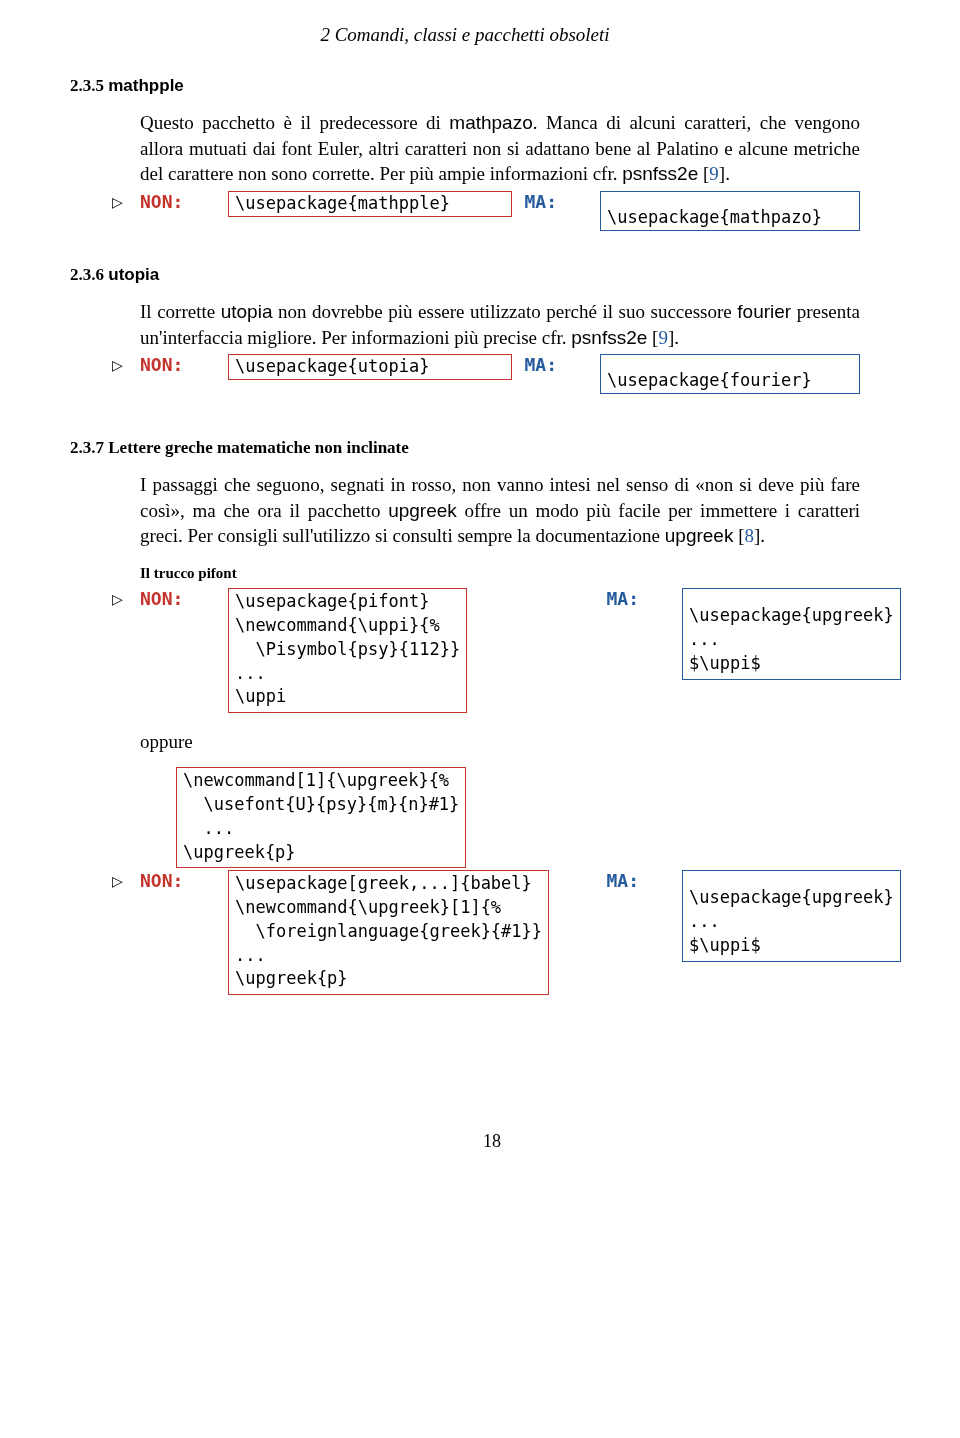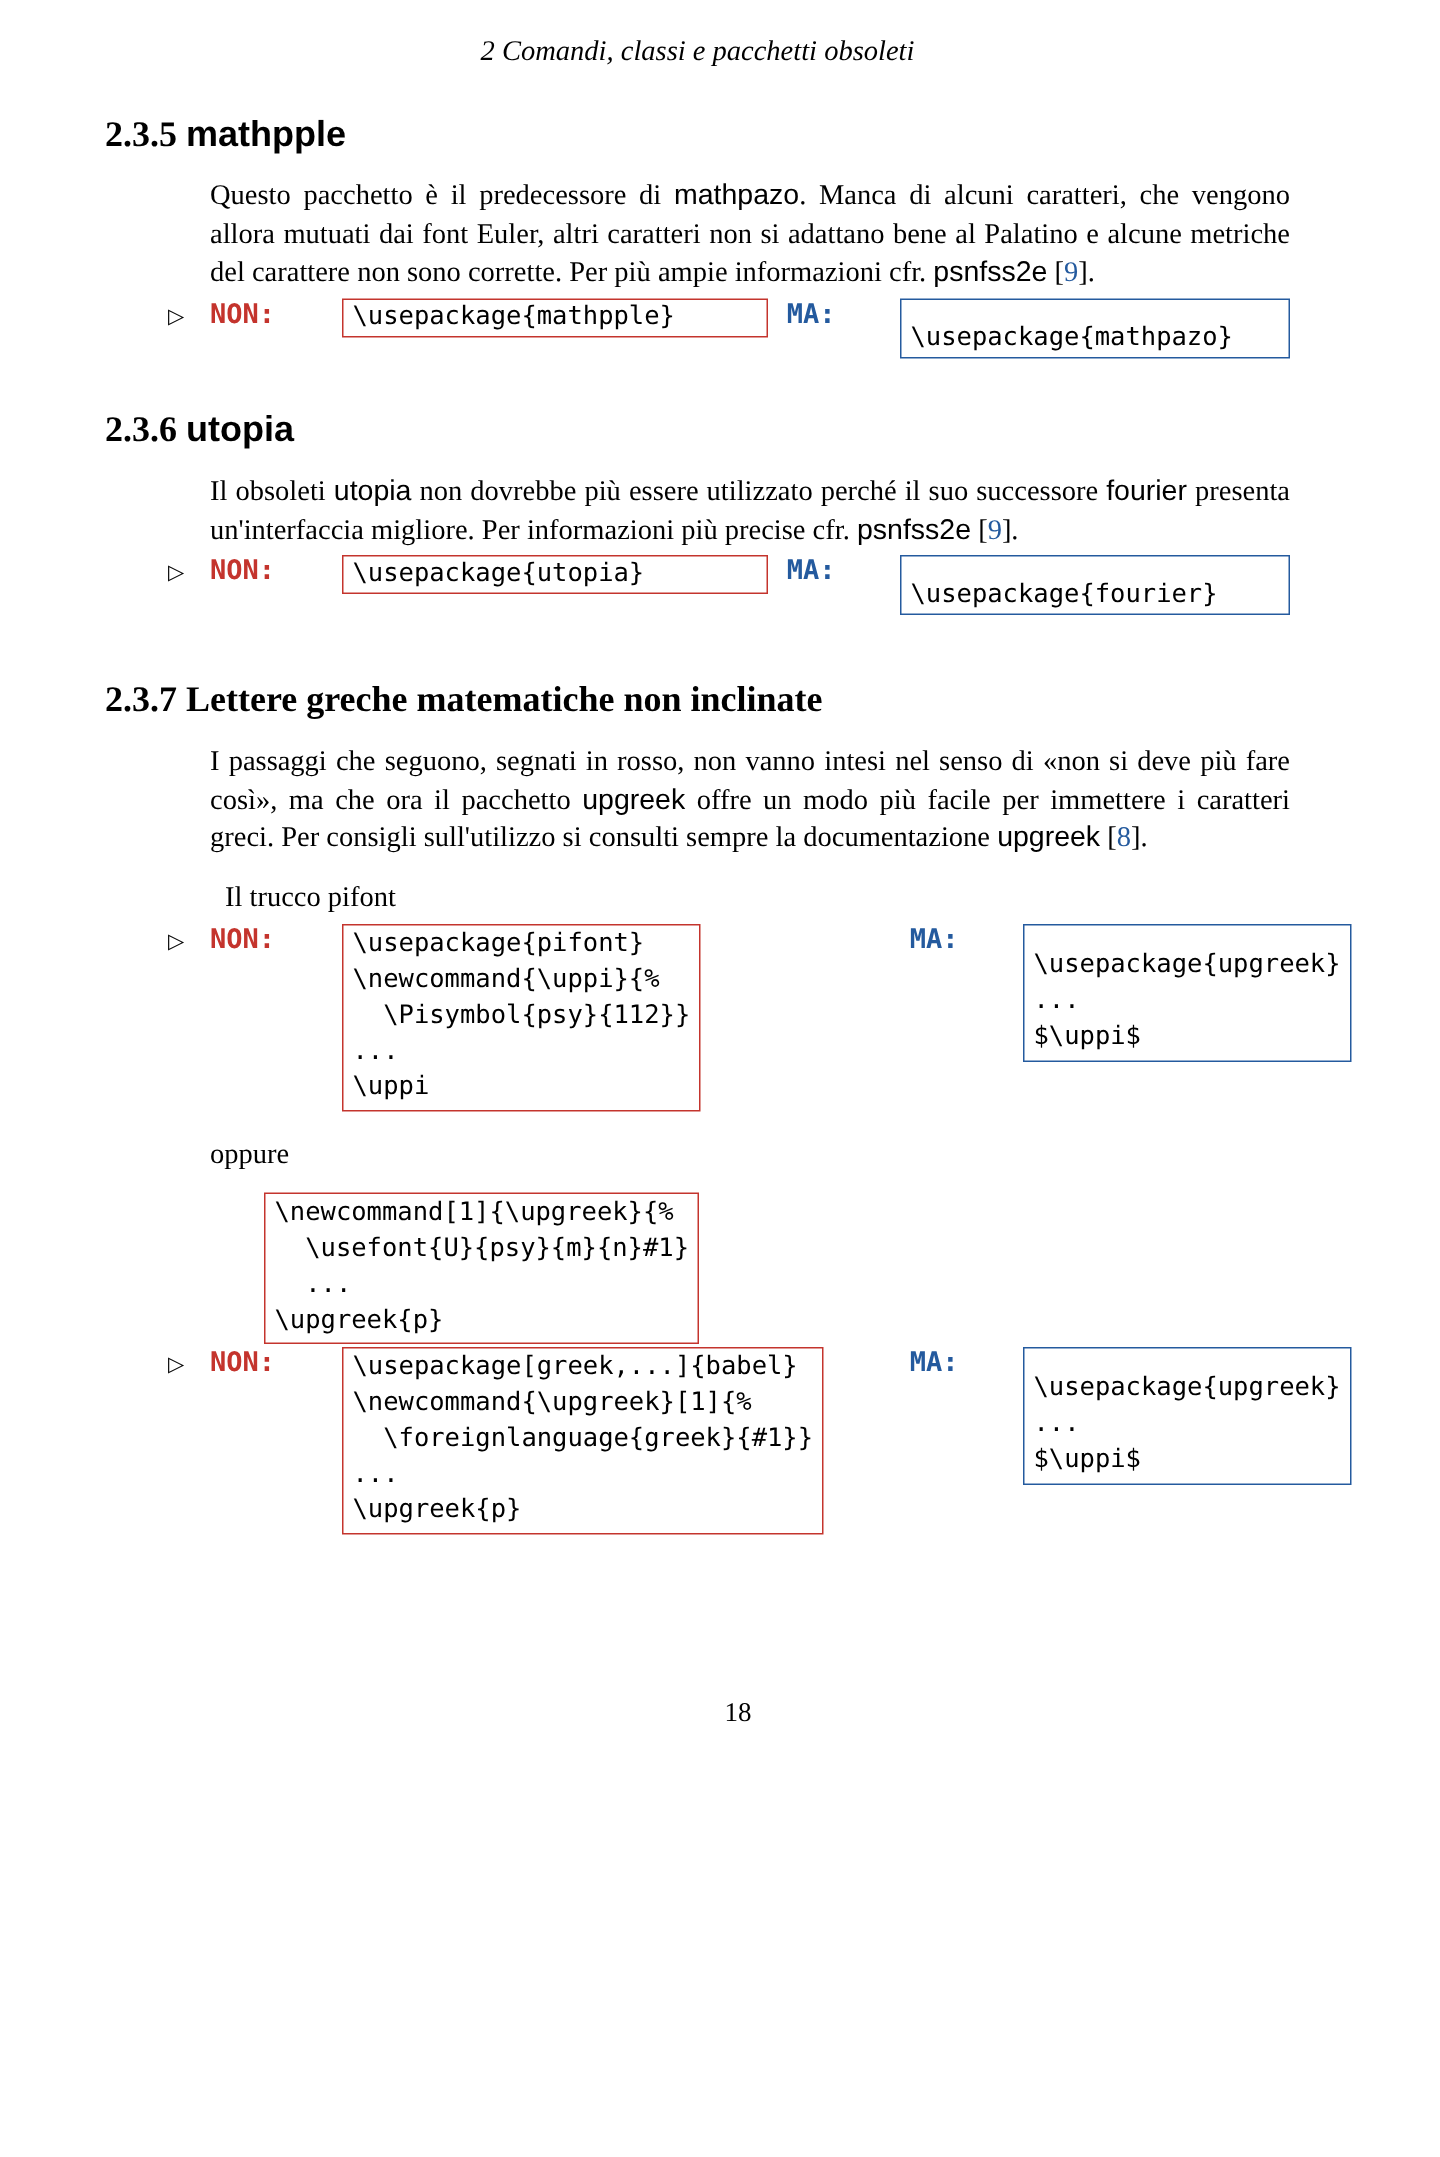--- a/index.html
+++ b/index.html
@@ -17,21 +17,21 @@
     position: relative;
   }
   .chapter-header {
     font-style: italic;
     text-align: center;
     font-size: 19px;
     margin: 0 0 30px 0;
   }
   .section-heading {
     font-weight: bold;
-    font-size: 24px;
+    font-size: 17px;
     margin: 0 0 14px 0;
   }
   .body-indent {
     margin-left: 70px;
   }
   .para {
     font-size: 19px;
     line-height: 1.35;
     margin: 0 0 4px 0;
     text-align: justify;
@@ -83,23 +83,23 @@
     margin-top: 2px;
   }
   .pair-wide {
     display: grid;
     grid-template-columns: 52px 402px 52px auto;
     align-items: start;
     margin-left: 70px;
     margin-top: 2px;
   }
   .sub-bold {
-    font-weight: normal;
-    font-size: 19px;
-    margin: 16px 0 6px 10px;
+    font-weight: bold;
+    font-size: 15px;
+    margin: 16px 0 6px 0;
   }
   .oppure {
     font-size: 19px;
     margin: 18px 0 14px 0;
   }
   .codeblock {
     font-size: 17px;
     line-height: 1.4;
     white-space: pre;
   }
@@ -146,21 +146,21 @@
 
   <div class="vspace-34"></div>
 
   <div class="section-heading">
     <span>2.3.6</span>
     <span> </span><span class="sf">utopia</span>
   </div>
 
   <div class="body-indent">
     <p class="para">
-      <span>Il obsoleti </span><span class="sf">utopia</span><span> non dovrebbe più essere utilizzato perché il suo successore </span><span class="sf">fourier</span><span> presenta un'interfaccia migliore. Per informazioni più precise cfr. </span><span class="sf">psnfss2e</span><span> [</span><span class="cit-link">9</span><span>].</span>
+      <span>Il corrette </span><span class="sf">utopia</span><span> non dovrebbe più essere utilizzato perché il suo successore </span><span class="sf">fourier</span><span> presenta un'interfaccia migliore. Per informazioni più precise cfr. </span><span class="sf">psnfss2e</span><span> [</span><span class="cit-link">9</span><span>].</span>
     </p>
   </div>
 
   <div class="tri-row">
     <span class="triangle">▷</span>
     <div class="pair-grid">
       <span class="non-label">NON:</span>
       <span class="non-box code">\usepackage{utopia}</span>
       <span class="ma-label" style="text-align:right; padding-right:7px;">MA:</span>
       <span class="ma-box code">\usepackage{fourier}</span>

